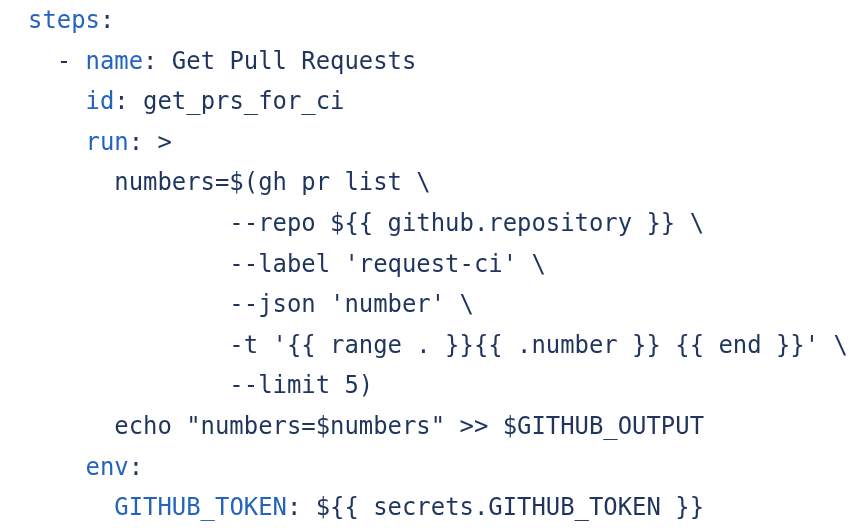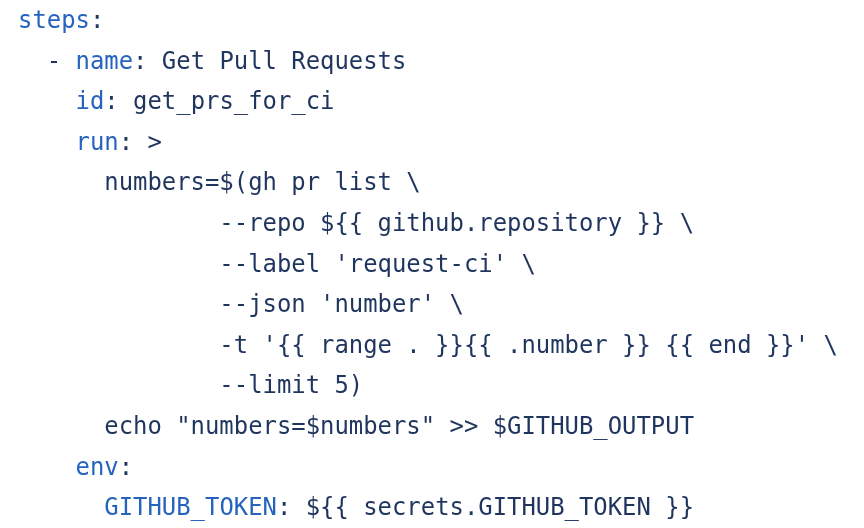--- a/index.html
+++ b/index.html
@@ -9,21 +9,21 @@
   }
   body {
     width: 864px;
     height: 528px;
     overflow: hidden;
   }
   .code-block {
     box-sizing: border-box;
     width: 864px;
     height: 528px;
-    padding: 0 0 0 18px;
+    padding: 0 0 0 28px;
     background: #ffffff;
   }
   .code {
     margin: 0;
     font-family: "DejaVu Sans Mono", monospace;
     font-size: 23.9px;
     line-height: 40.6px;
     white-space: pre;
     font-weight: 400;
   }

